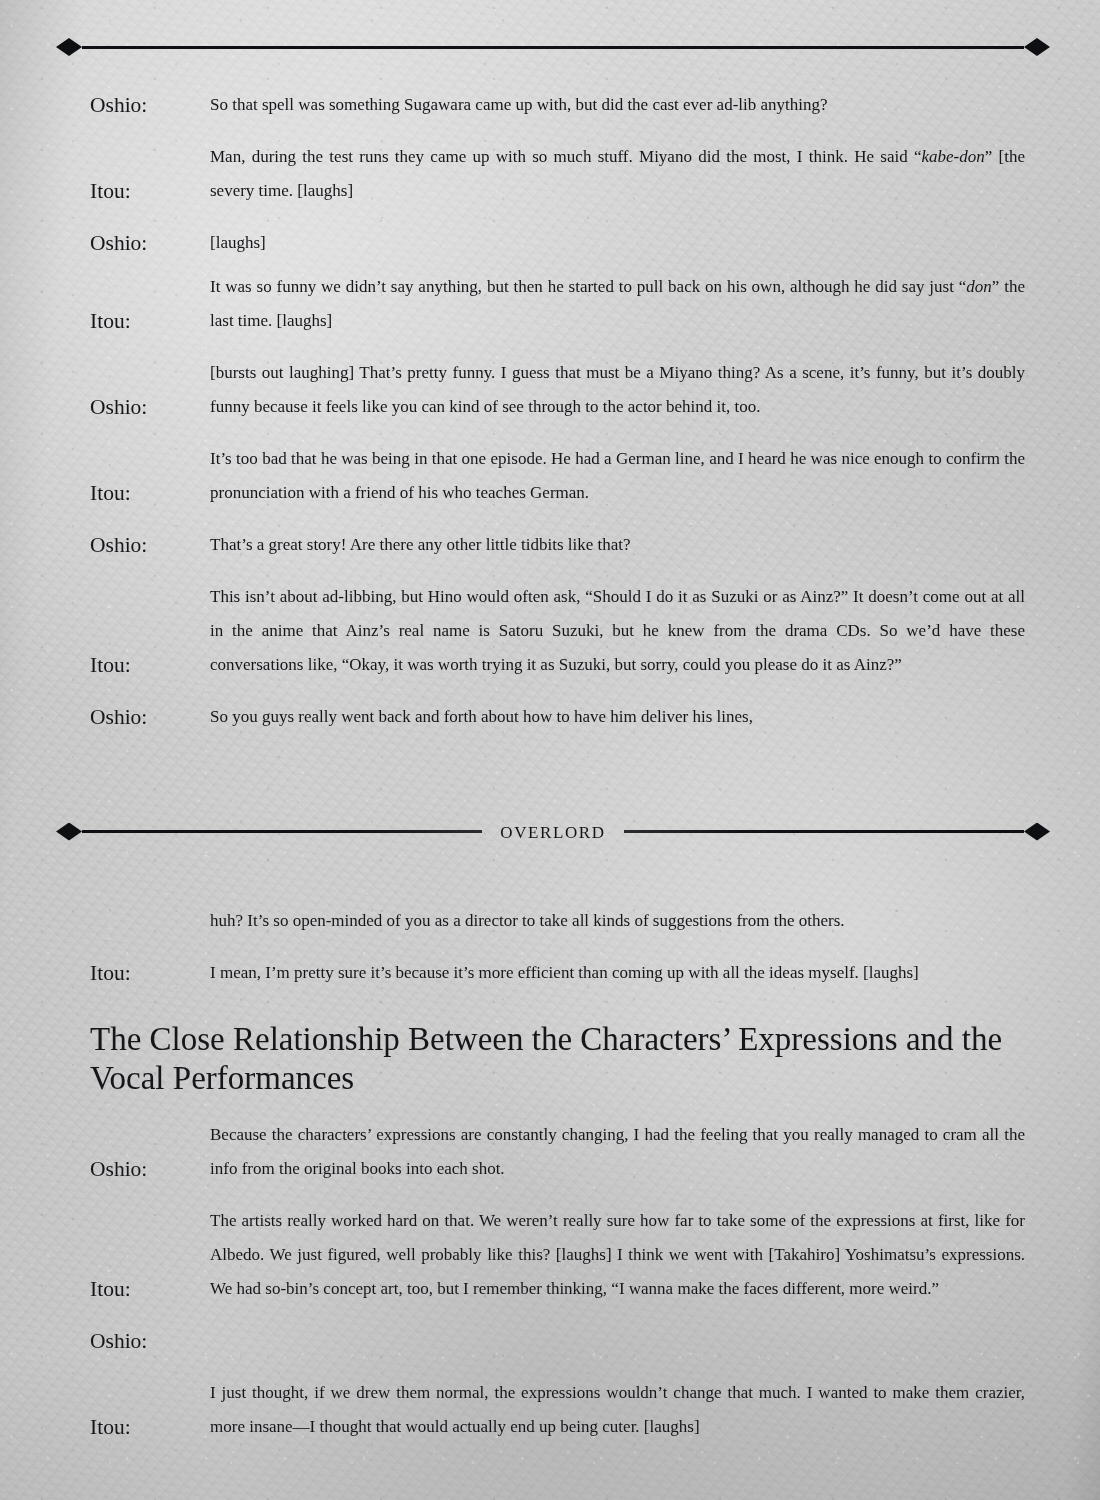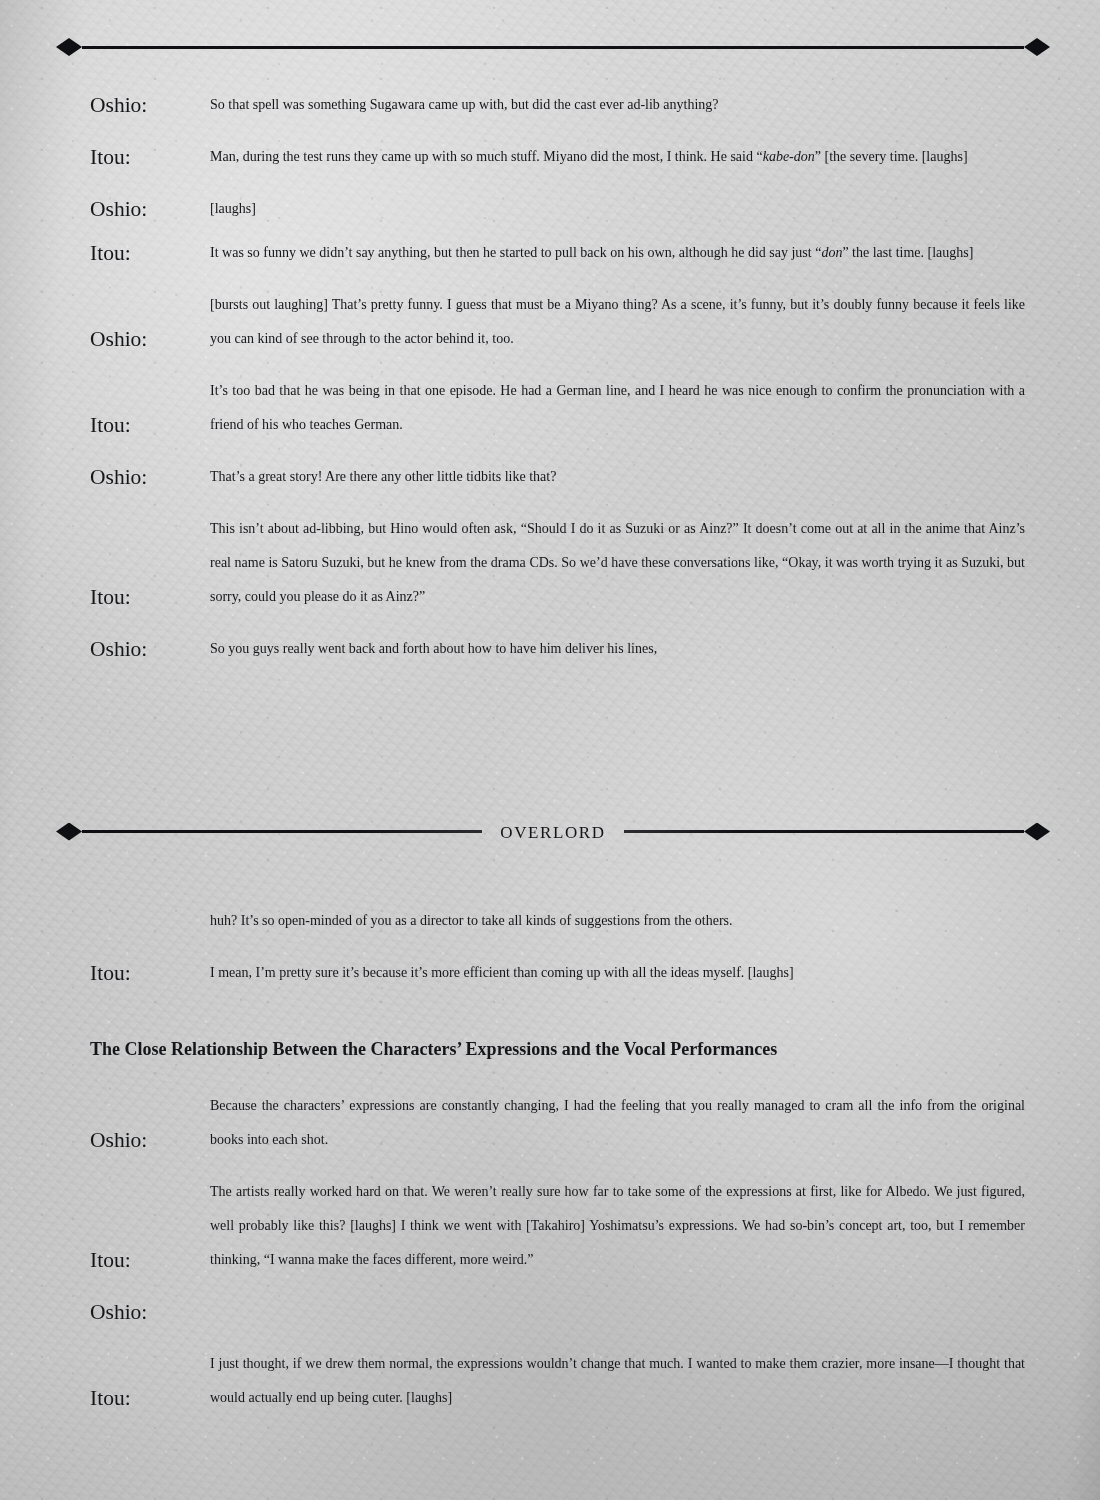--- a/index.html
+++ b/index.html
@@ -100,34 +100,34 @@
   }
   .turn.tight { margin-bottom: 10px; }
   .speaker {
     flex: 0 0 120px;
     font-size: 21.5px;
     line-height: 34px;
     white-space: nowrap;
   }
   .speech {
     flex: 1 1 auto;
-    font-size: 14px;
+    font-size: 17px;
     line-height: 34px;
     text-align: justify;
     text-justify: inter-word;
     hyphens: none;
   }
   .speech.cont { margin-left: 0; }
   .speech em { font-style: italic; }
 
   .section-heading {
-    font-size: 18px;
+    font-size: 33px;
     line-height: 39px;
-    font-weight: bold;
-    margin: 40px 0 20px 0;
+    font-weight: normal;
+    margin: 30px 0 20px 0;
     padding-left: 0;
     width: 935px;
   }
   .block-continued { margin-bottom: 18px; margin-top: 46px; }
 </style>
 </head>
 <body>
 
 <div class="page">
   <div class="grain"></div>

